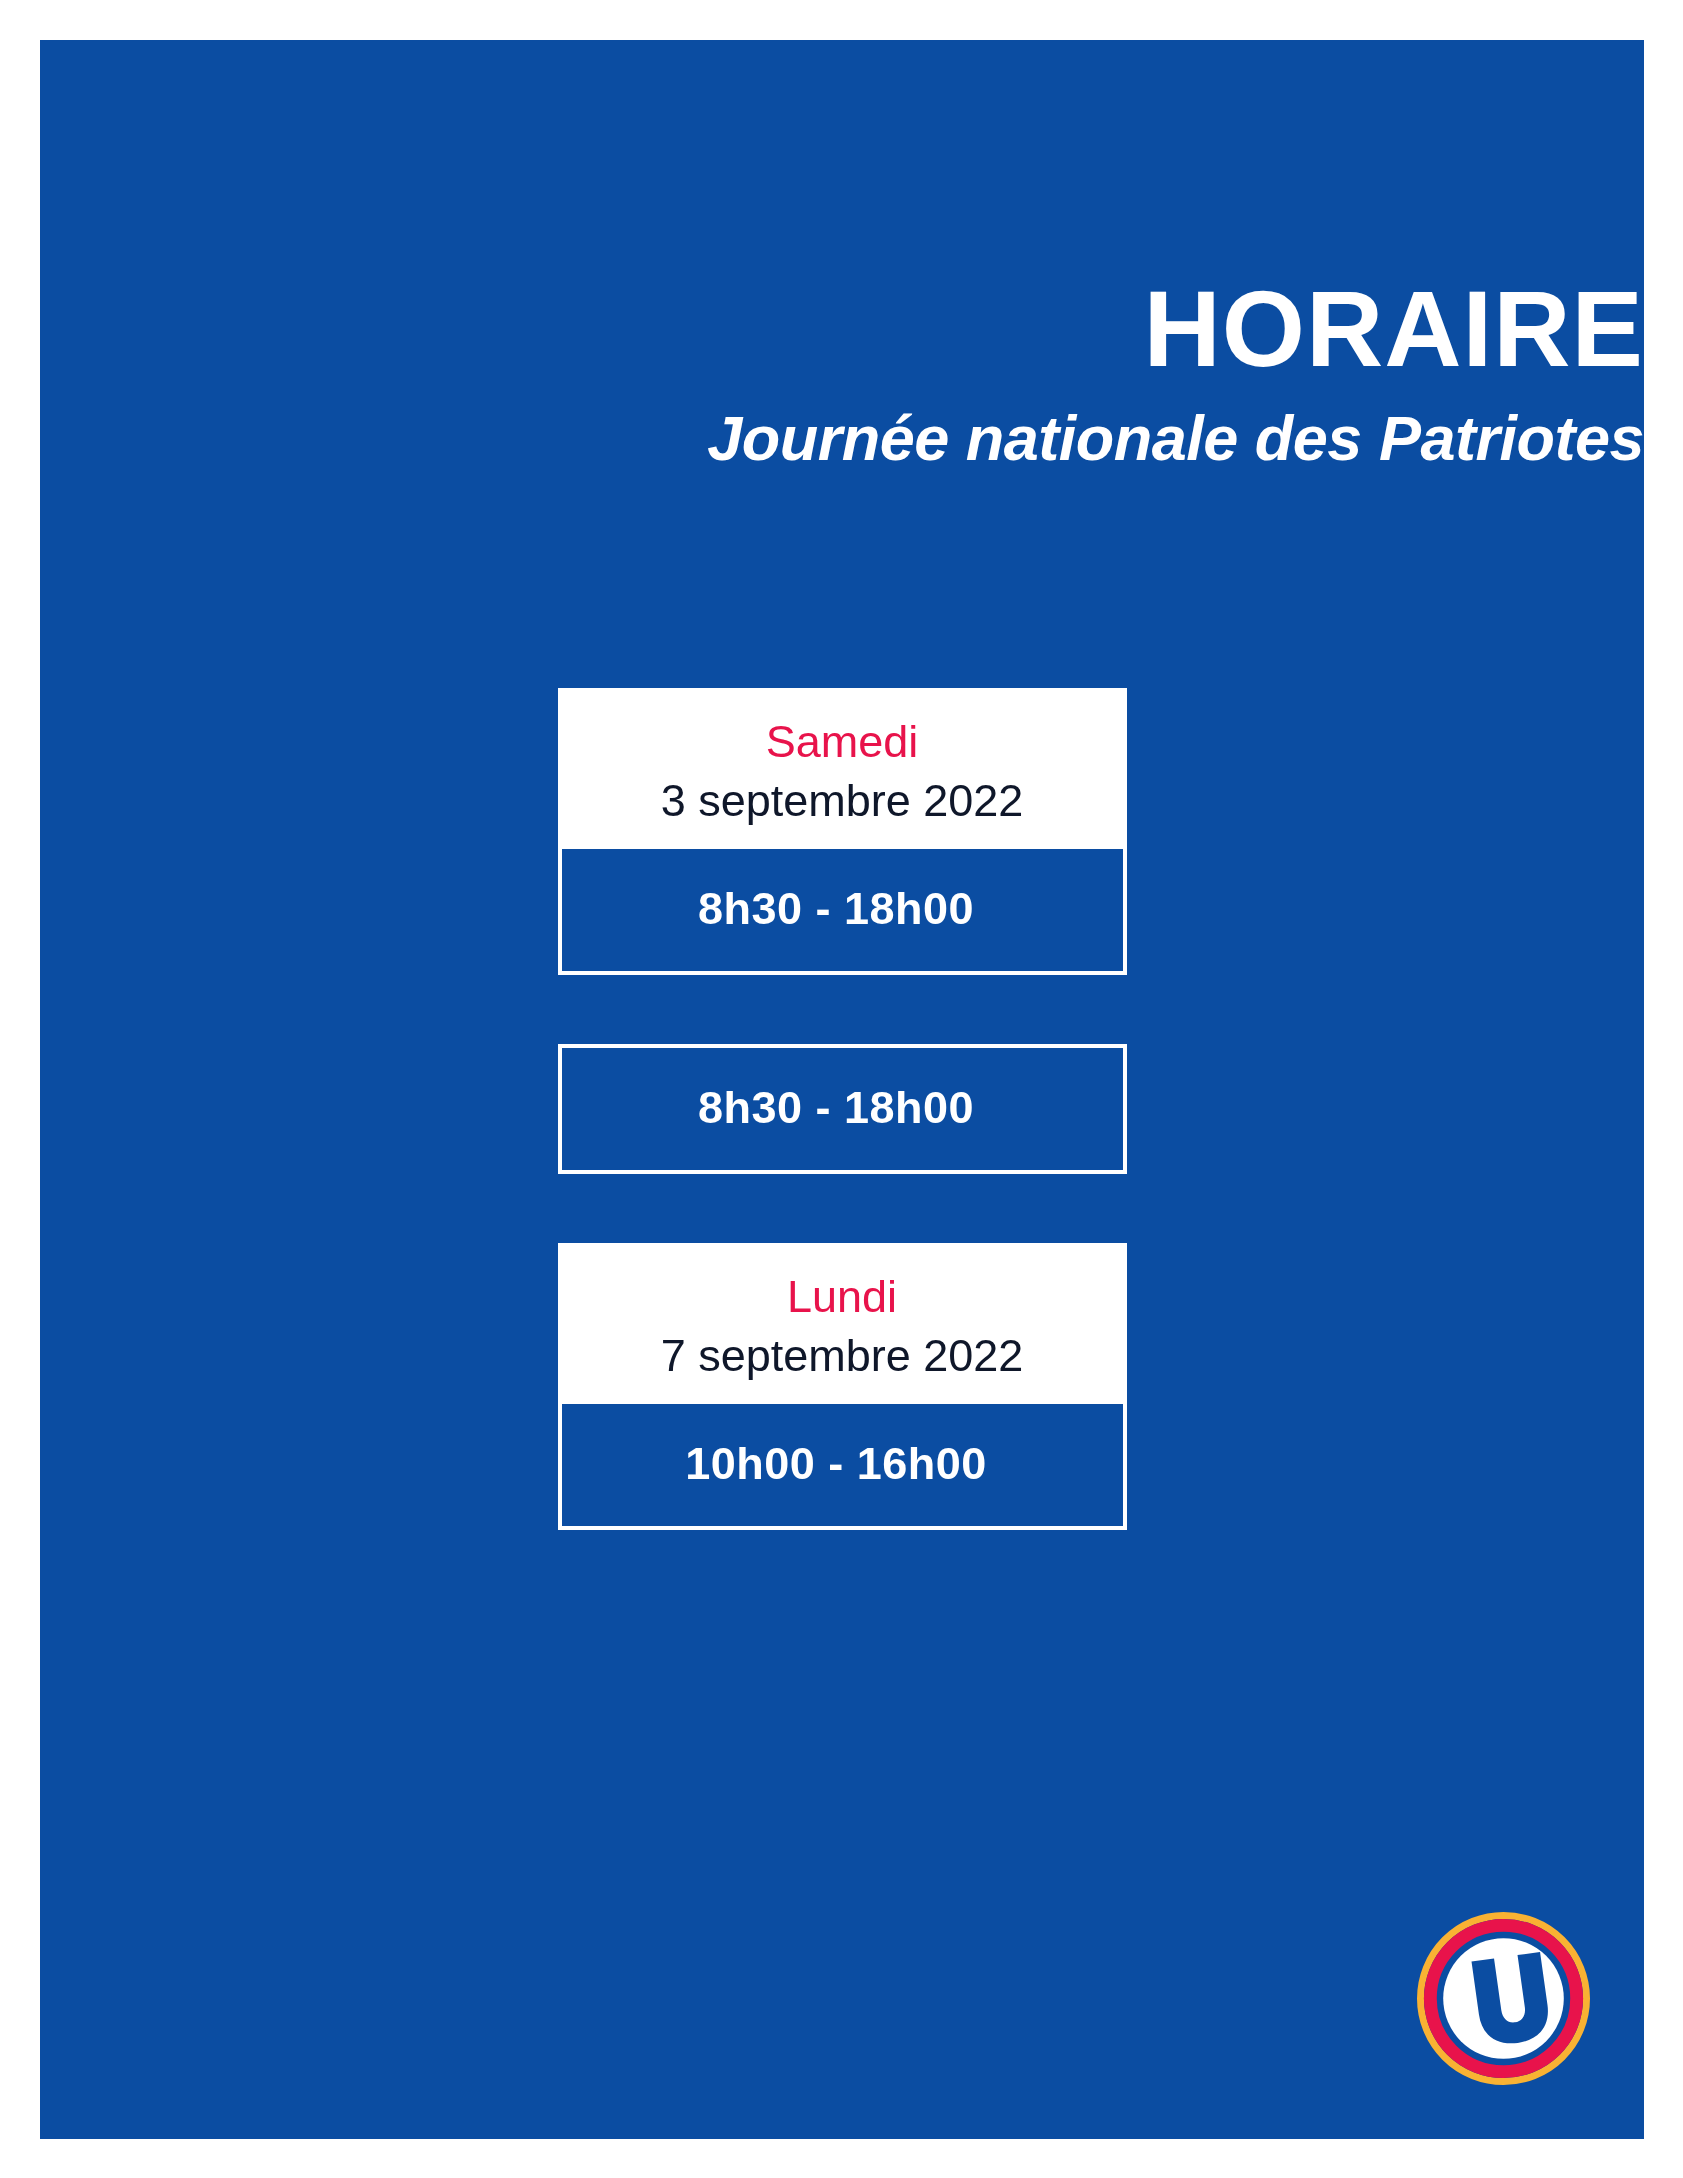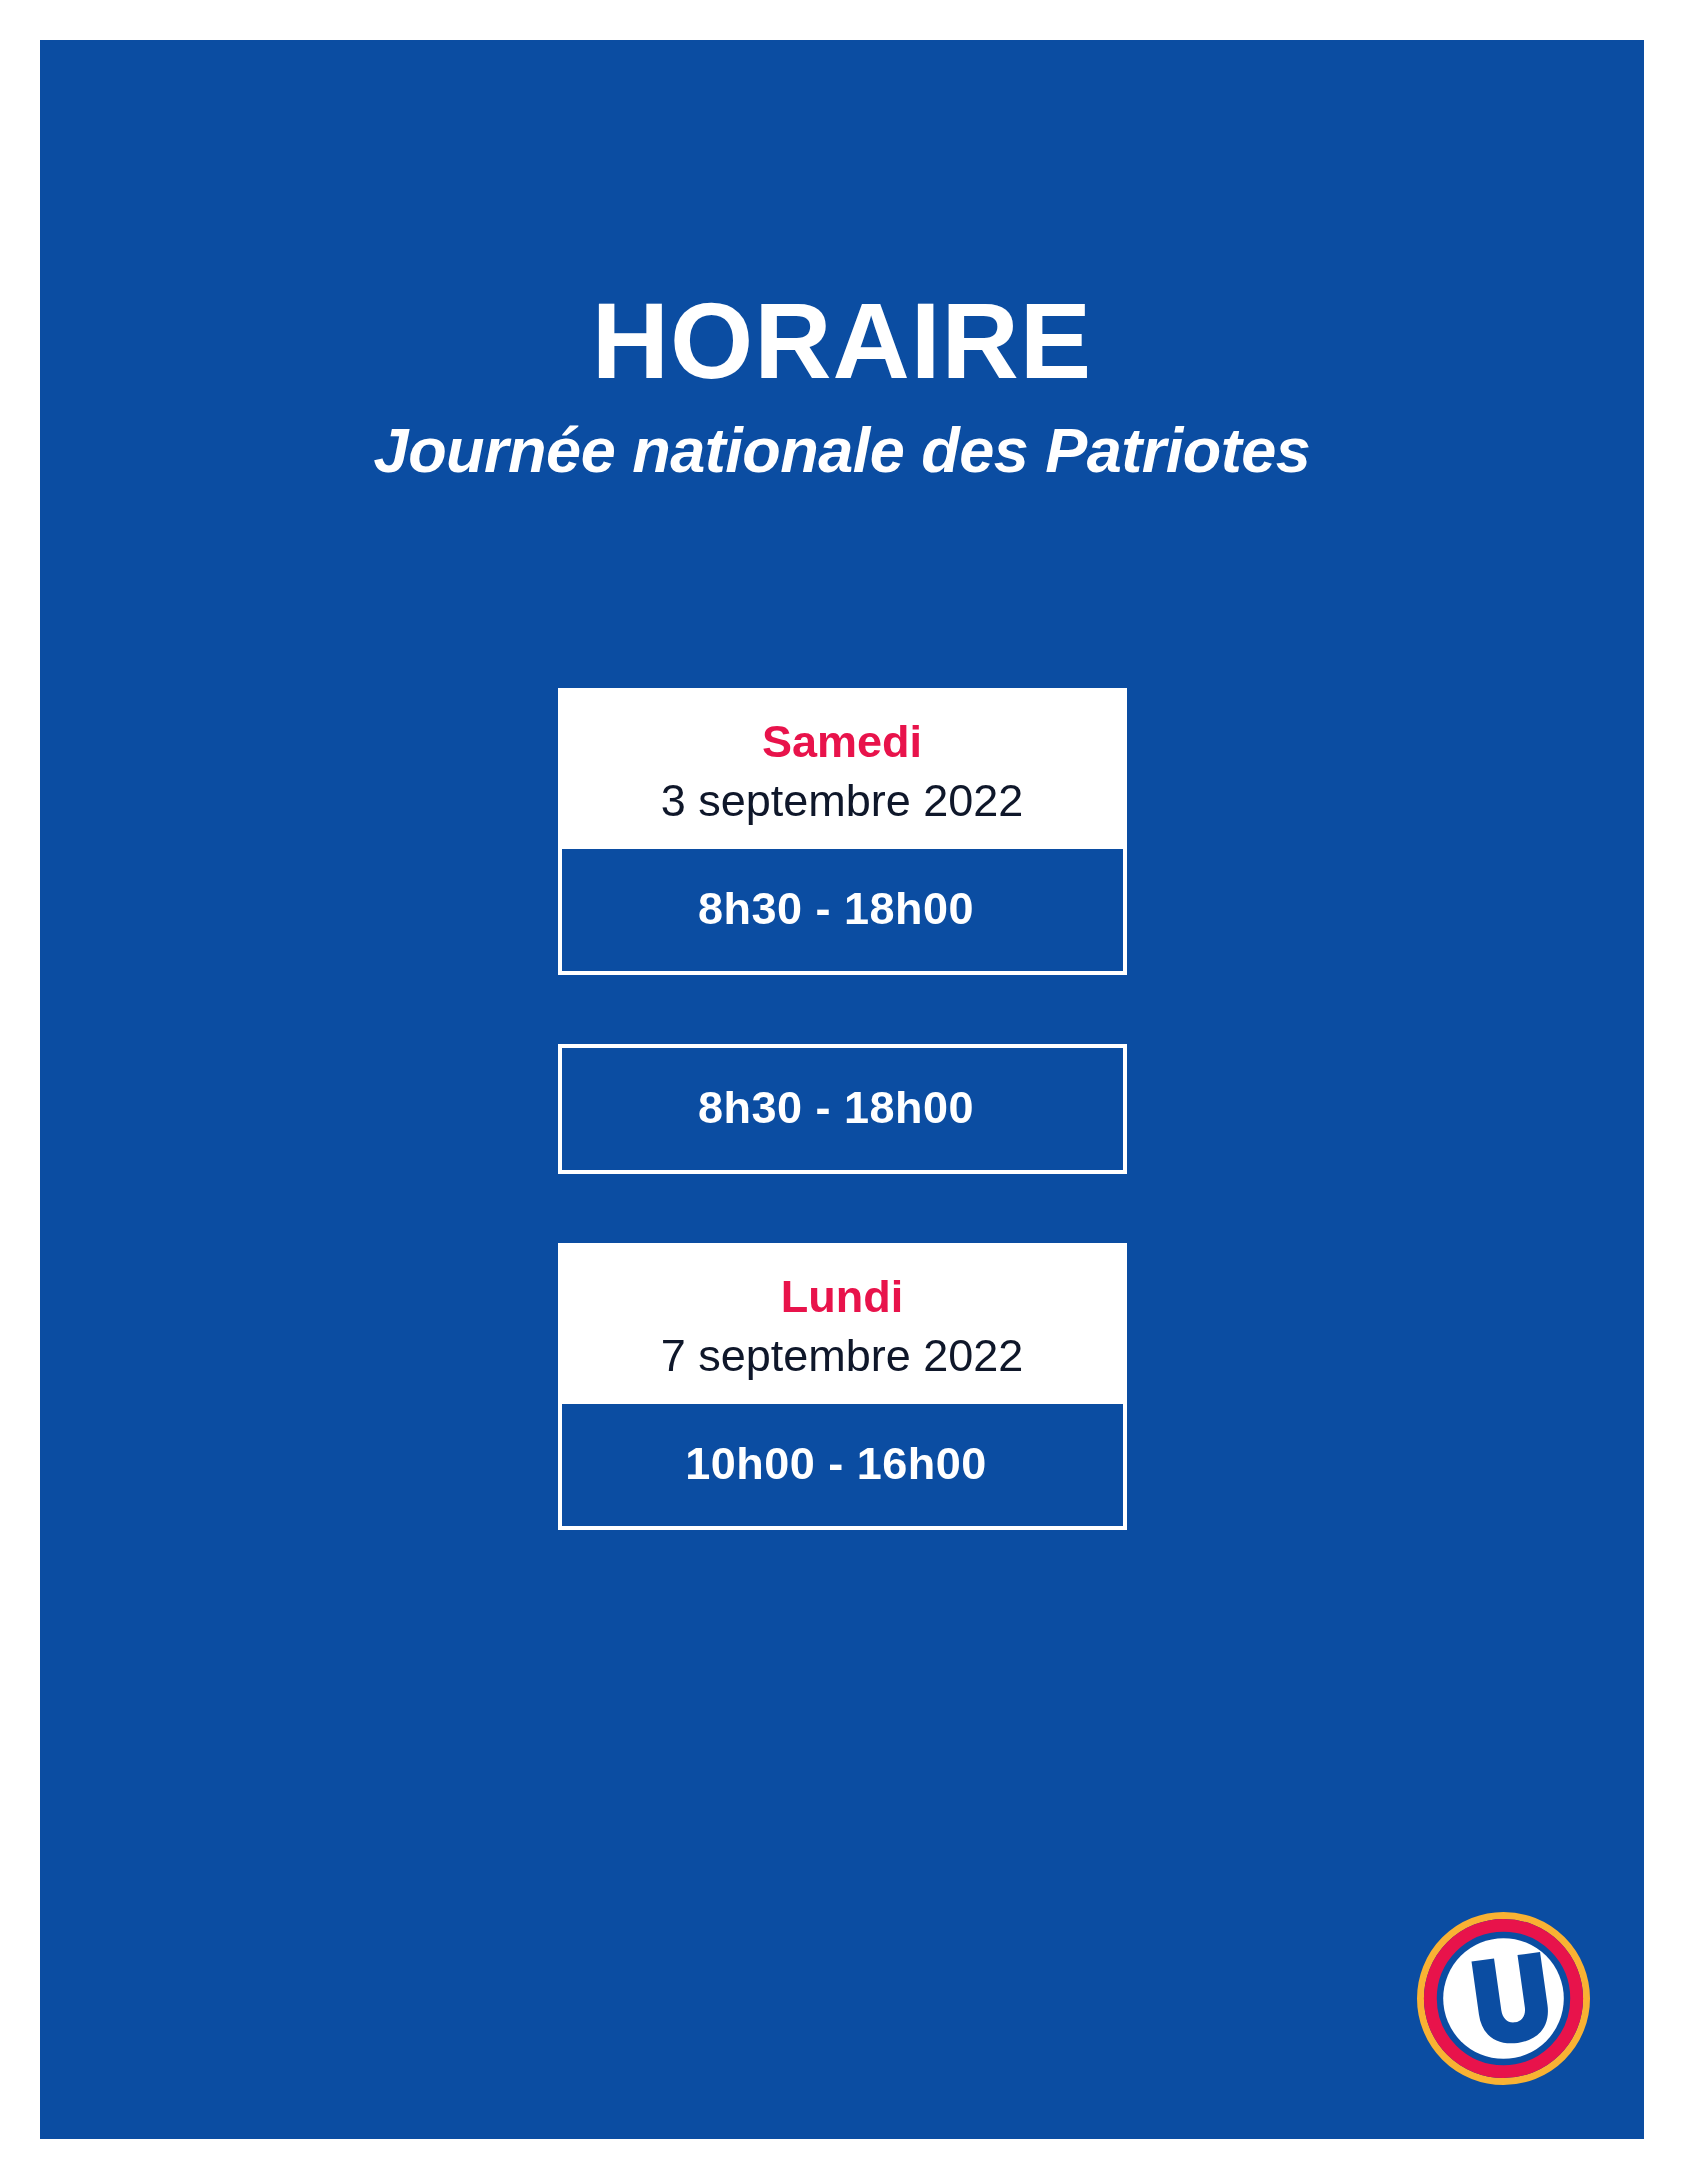--- a/index.html
+++ b/index.html
@@ -20,23 +20,23 @@
     top: 40px;
     width: 1604px;
     height: 2099px;
     background: #0b4da2;
     box-sizing: border-box;
   }
 
   .header {
     position: absolute;
     left: 0;
-    top: 248px;
+    top: 236px;
     width: 100%;
-    text-align: center;
+    text-align: right;
   }
 
   .title {
     font-size: 107px;
     font-weight: bold;
     color: #ffffff;
     letter-spacing: 1px;
     line-height: 1.0;
     margin: 0;
   }
@@ -67,21 +67,21 @@
   }
 
   .card-top {
     background: #ffffff;
     padding: 26px 10px 22px 10px;
     text-align: center;
   }
 
   .card-day {
     font-size: 45px;
-    font-weight: bold;
+    font-weight: normal;
     color: #e8134b;
     line-height: 1.05;
     margin: 0;
   }
 
   .card-date {
     font-size: 45px;
     font-weight: normal;
     color: #0f172a;
     line-height: 1.15;

